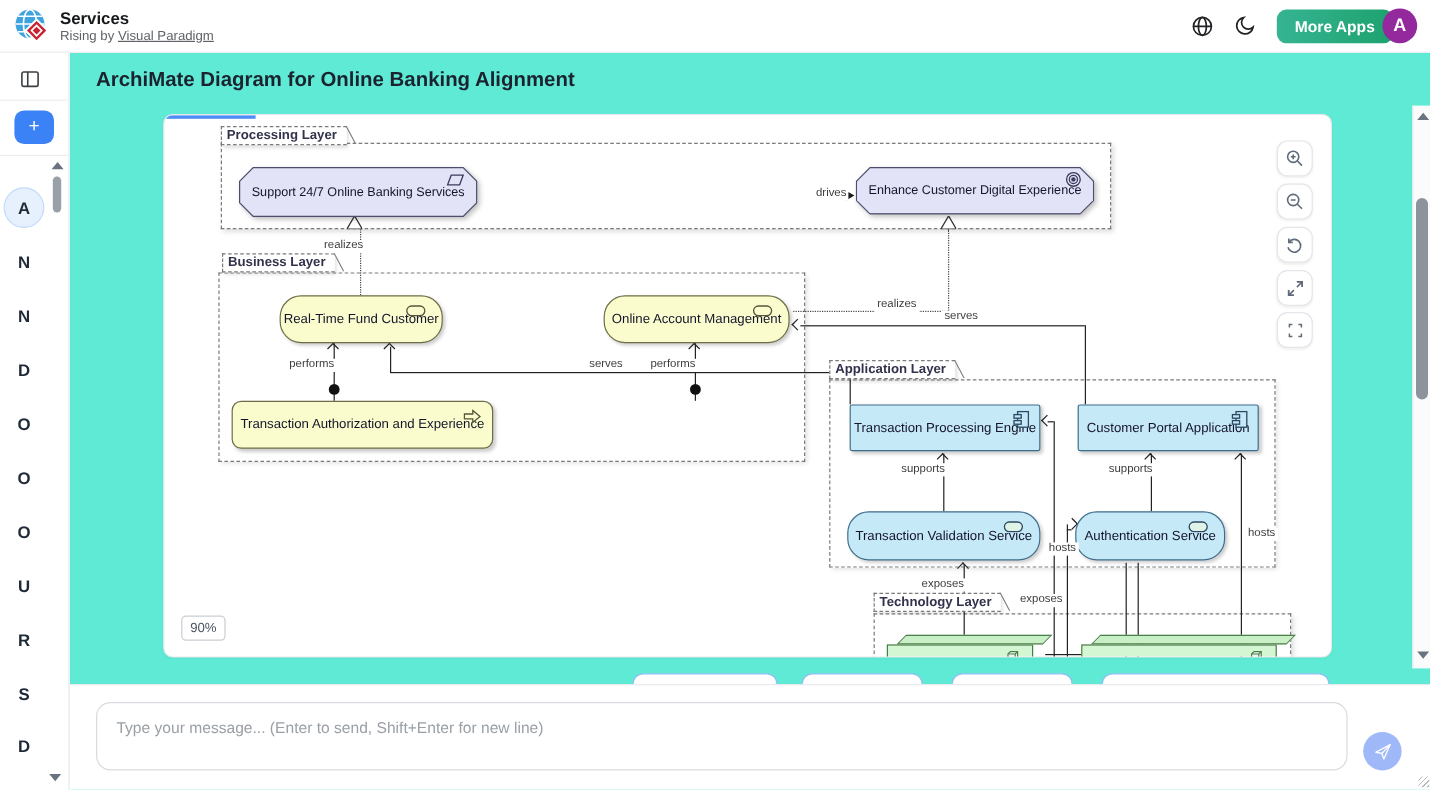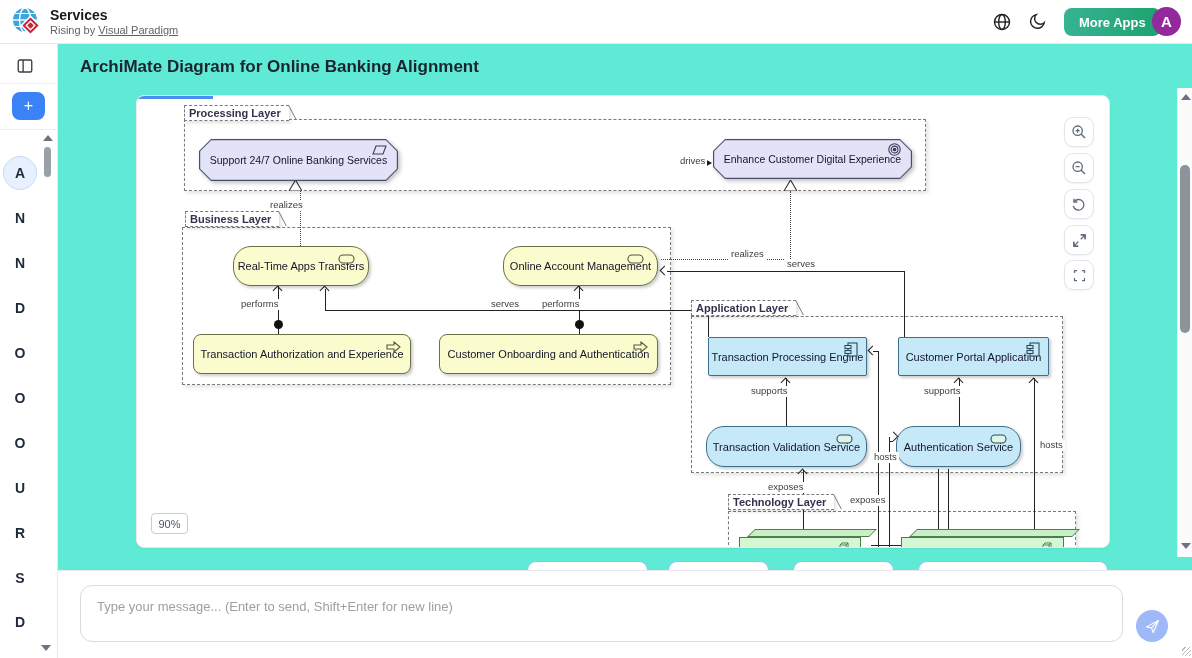--- a/index.html
+++ b/index.html
@@ -228,45 +228,37 @@
 
     <div class="gtab" style="left:48px; top:115px;">Business Layer</div>
     <div class="grp" style="left:45px; top:131px; width:489px; height:158px;"></div>
 
     <div class="node biz round" style="left:96px; top:150px; width:136px; height:40px;">
       <span class="nicon" style="right:13px; top:7px;">
         <svg width="17" height="10" viewBox="0 0 17 10">
             <rect x="1" y="1" width="15" height="8" rx="4" fill="#fbfcce" stroke="#55553a" stroke-width="1.1"></rect>
           </svg>
       </span>
-      <span>Real-Time Apps Transfers</span>
+      <span>Real-Time Fund Customer</span>
     </div>
     <div class="node biz round" style="left:366px; top:150px; width:155px; height:40px;">
       <span class="nicon" style="right:13px; top:7px;">
         <svg width="17" height="10" viewBox="0 0 17 10">
             <rect x="1" y="1" width="15" height="8" rx="4" fill="#fbfcce" stroke="#55553a" stroke-width="1.1"></rect>
           </svg>
       </span>
       <span>Online Account Management</span>
     </div>
     <div class="node biz soft" style="left:56px; top:238px; width:218px; height:40px;">
       <span class="nicon" style="right:9px; top:6px;">
         <svg width="15" height="12" viewBox="0 0 15 12">
             <path d="M1 4h7V1l6 5-6 5V8H1z" fill="#fbfcce" stroke="#55553a" stroke-width="1.1"></path>
           </svg>
       </span>
       <span>Transaction Authorization and Experience</span>
-    </div>
-    <div class="node biz soft" style="left:302px; top:238px; width:219px; height:40px;">
-      <span class="nicon" style="right:9px; top:6px;">
-        <svg width="15" height="12" viewBox="0 0 15 12">
-            <path d="M1 4h7V1l6 5-6 5V8H1z" fill="#fbfcce" stroke="#55553a" stroke-width="1.1"></path>
-          </svg>
-      </span>
-      <span>Customer Onboarding and Authentication</span>
     </div>
 
     <div class="vl" style="left:141px; top:190px; height:48px;"></div>
     <div class="ball" style="left:137px; top:224px;"></div>
     <div class="chev up" style="left:137px; top:191px;"></div>
     <div class="rl" style="left:102px; top:203px;">performs</div>
 
     <div class="vl" style="left:442px; top:190px; height:48px;"></div>
     <div class="ball" style="left:438px; top:224px;"></div>
     <div class="chev up" style="left:438px; top:191px;"></div>

